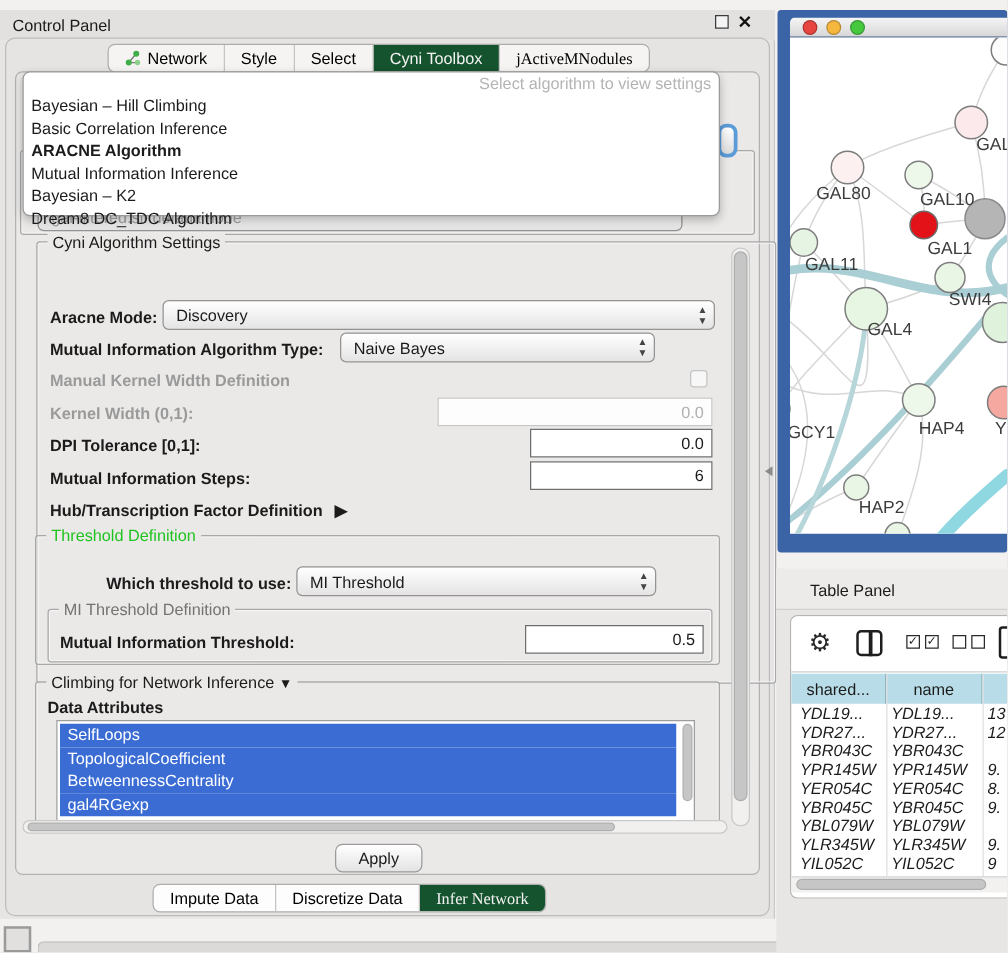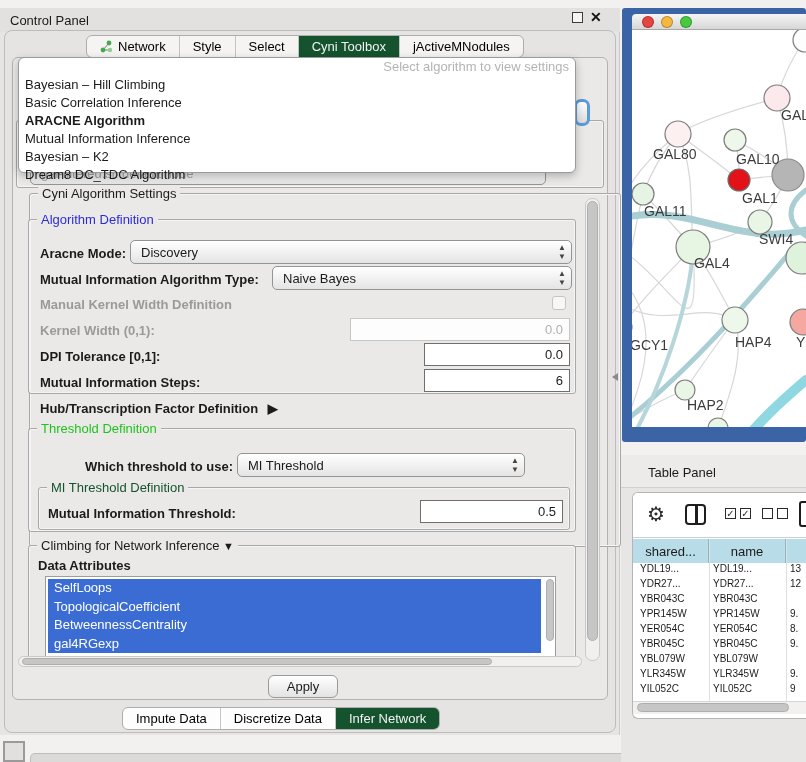--- a/index.html
+++ b/index.html
@@ -17,30 +17,30 @@
   .field { background:#ffffff; border:1px solid #6f6f6f; height:23px; font-size:13px;
            display:flex; align-items:center; justify-content:flex-end; padding-right:6px; }
   .field.disabled { border:1px solid #c6c6c6; color:#b0b0b0; background:#fdfdfd; }
   .group { border:1px solid #a8a8a8; border-radius:3px; box-shadow:inset 0 0 0 1px #f5f5f5; }
   .legend { position:absolute; top:-8px; left:8px; background:#ebe9e8; padding:0 4px;
             font-size:13px; white-space:nowrap; }
   .tabstrip { display:flex; align-items:stretch; background:#f5f4f3; border:1px solid #adadad;
               border-radius:6px; overflow:hidden; height:23px; }
   .tab { display:flex; align-items:center; gap:5px; padding:0 13px; font-size:13px;
          border-right:1px solid #c4c4c4; color:#000000; background:transparent; }
-  .tab:last-child { border-right:none; }
+  .tab:last-child { border-right:none;font-family:Liberation Serif, serif; }
   .tab.sel { background:#14532d; color:#f2f2f2; }
   .popup { background:#ffffff; border:1px solid #9a9a9a; border-radius:6px;
            box-shadow:0 3px 8px rgba(0,0,0,.25); z-index:6; }
   .pitem { font-size:13px; padding:1px 6px; line-height:16px; white-space:nowrap; }
   .listsel { background:#3a6cd4; color:#ffffff; font-size:13px; padding:1px 6px;
              line-height:16.5px; white-space:nowrap; }
   .vscroll { background:#f1f0ef; border:1px solid #c9c9c9; border-radius:7px; }
   .vthumb { background:#c6c6c6; border:1px solid #aeaeae; border-radius:6px; }
-  .cell { font-size:10px; white-space:nowrap; overflow:hidden; }
+  .cell { font-size:13px; white-space:nowrap; overflow:hidden;font-style:italic; }
   .hdrcell { background:#b9dde8; border-right:1px solid #8fb6c2; font-size:13px;
              display:flex; align-items:center; justify-content:center; }
   .traffic { width:12px; height:12px; border-radius:50%; border:1px solid rgba(0,0,0,.25); }
 </style>
 </head>
 <body>
 
 <div class="screen">
 
   <div class="abs" style="left:0;top:8;width:620px;height:727px;left:0px;top:8px;background:#e7e5e4;border-right:1px solid #c9c9c9;"></div>
@@ -96,35 +96,32 @@
     <div class="pitem">Dream8 DC_TDC Algorithm</div>
   </div>
 
   <div class="abs group" style="left:29px;top:193px;width:592px;height:354px;">
     <span class="legend">Cyni Algorithm Settings</span>
   </div>
 
   <div class="abs vscroll" style="left:585px;top:198px;width:15px;height:463px;"></div>
   <div class="abs vthumb" style="left:587px;top:201px;width:11px;height:440px;"></div>
 
-  <div class="abs group" style="left:28px;top:219px;width:548px;height:175px;">
-    <span class="legend" style="color:#2b2bd6;">Algorithm Definition</span>
-  </div>
 
   <div class="abs lbl" style="left:40px;top:246px;">Aracne Mode:</div>
   <div class="abs combo" style="left:130px;top:240px;width:442px;">
     <span>Discovery</span>
     <span class="stepper">
         <span>▲</span>
         <span>▼</span>
       </span>
   </div>
 
   <div class="abs lbl" style="left:40px;top:272px;">Mutual Information Algorithm Type:</div>
-  <div class="abs combo" style="left:272px;top:266px;width:300px;">
+  <div class="abs combo" style="left:272px;top:266px;width:252px;">
     <span>Naive Bayes</span>
     <span class="stepper">
         <span>▲</span>
         <span>▼</span>
       </span>
   </div>
 
   <div class="abs dlbl" style="left:40px;top:297px;">Manual Kernel Width Definition</div>
   <div class="abs" style="left:552px;top:296px;width:14px;height:14px;border:1px solid #c4c4c4;border-radius:3px;background:#f7f7f7;"></div>
 
@@ -153,21 +150,21 @@
   </div>
   <div class="abs lbl" style="left:85px;top:459px;">Which threshold to use:</div>
   <div class="abs combo" style="left:237px;top:453px;width:288px;">
     <span>MI Threshold</span>
     <span class="stepper">
         <span>▲</span>
         <span>▼</span>
       </span>
   </div>
   <div class="abs group" style="left:38px;top:487px;width:532px;height:43px;">
-    <span class="legend" style="color:#14532d;">MI Threshold Definition</span>
+    <span class="legend" style="color:#737373;">MI Threshold Definition</span>
   </div>
   <div class="abs lbl" style="left:48px;top:506px;">Mutual Information Threshold:</div>
   <div class="abs field" style="left:420px;top:500px;width:143px;">
     <span>0.5</span>
   </div>
 
   <div class="abs group" style="left:28px;top:545px;width:548px;height:115px;">
     <span class="legend">
       <span>Climbing for Network Inference</span>
       <span style="font-size:11px;">▼</span>

